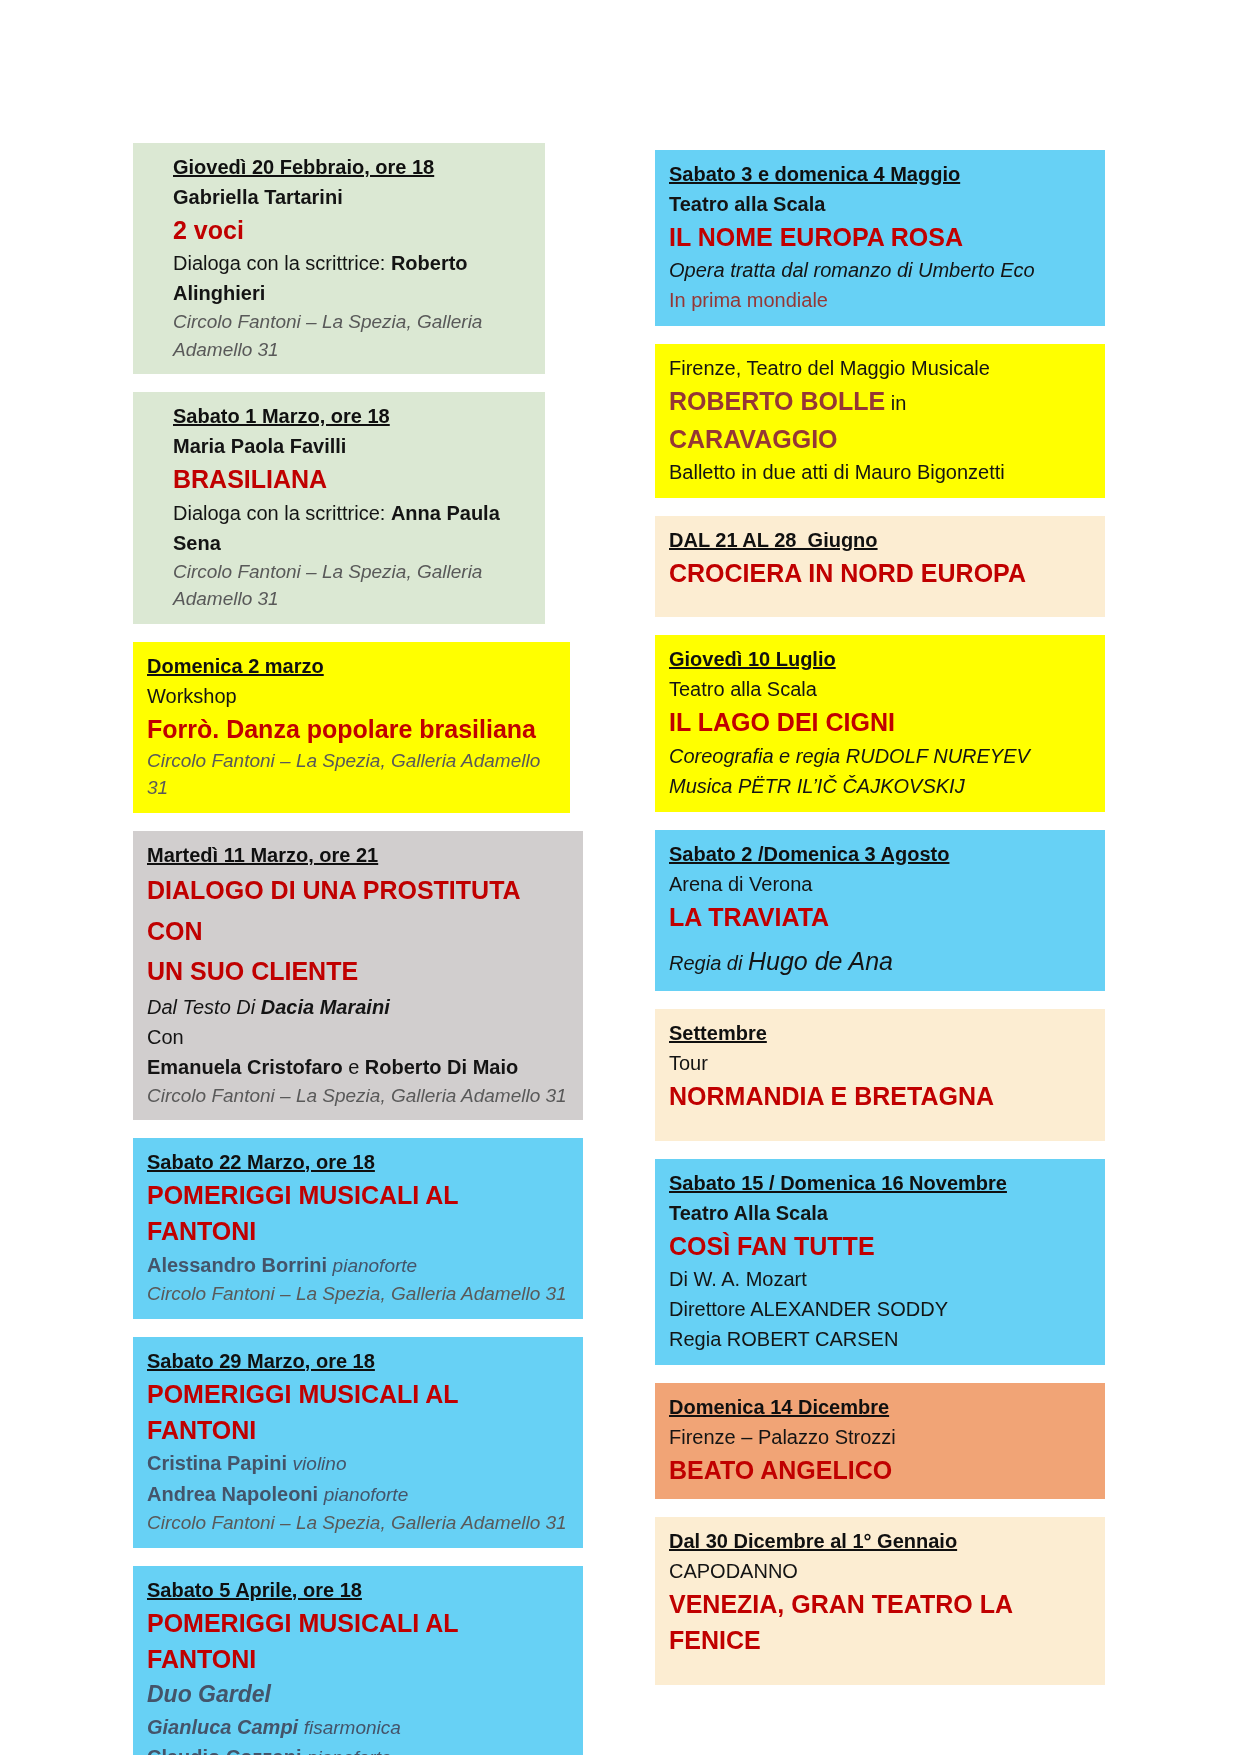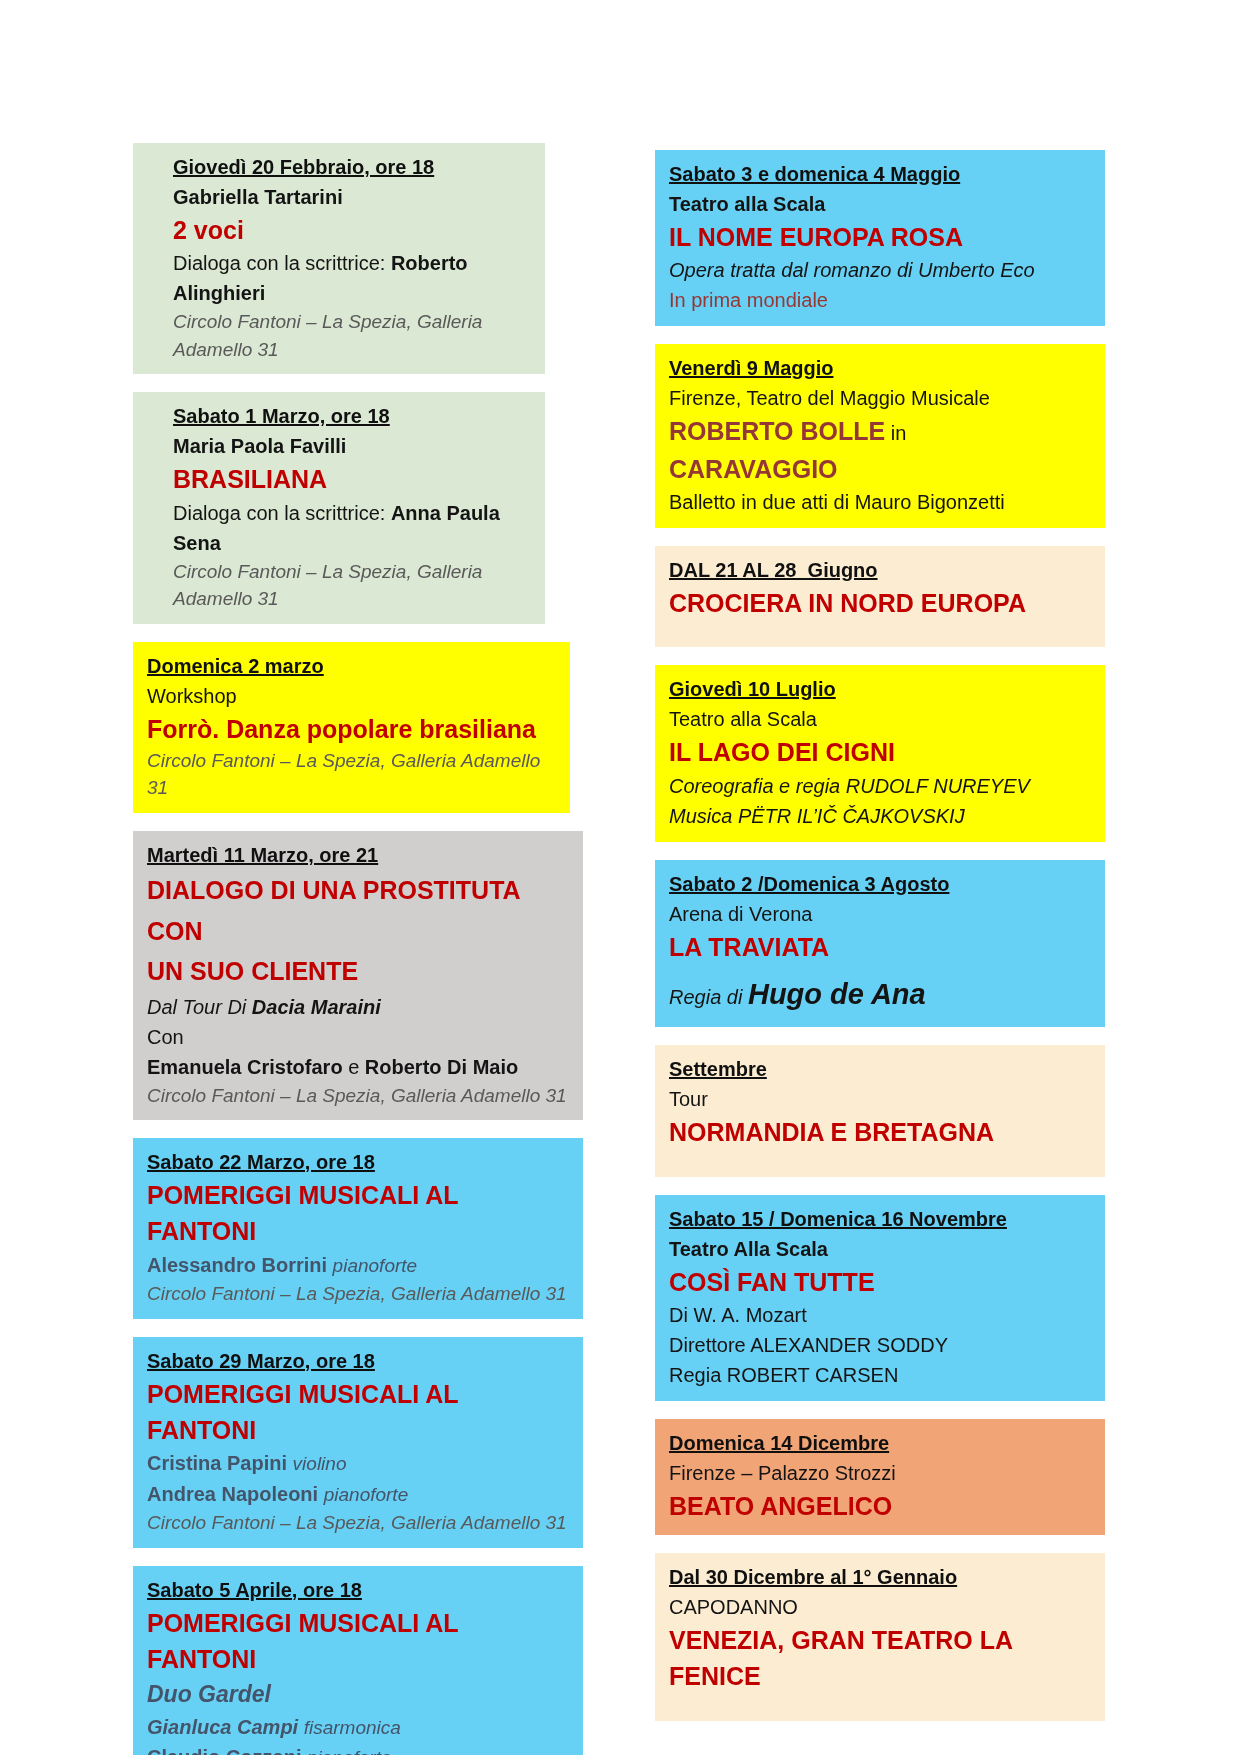--- a/index.html
+++ b/index.html
@@ -25,21 +25,21 @@
   .i     { font-style:italic; }
   .title { font-size:25px; line-height:1.45; font-weight:bold; color:var(--red); }
   .title-sm { font-size:25px; }
   .title-lh { line-height:1.62; }
   .maroon  { color:var(--maroon); }
   .venue { font-size:19px; line-height:1.45; font-style:italic; color:var(--gray_text); }
   .name  { font-size:20px; line-height:1.5; font-weight:bold; color:var(--slate); }
   .duo   { font-size:23px; }
   .instr { font-size:19px; font-style:italic; font-weight:normal; color:var(--slate); }
   .red-num { color:var(--red); font-style:italic; }
-  .big-name { font-size:29px; font-weight:bold; font-style:italic; color:#141414; }
+  .big-name { font-size:25px; font-weight:normal; font-style:italic; color:#141414; }
   .star { font-size:25px; font-weight:bold; color:var(--maroon); }
   .pad-bottom { padding-bottom:26px; }
   .space-top { margin-top:8px; }
 </style>
 </head>
 <body>
 
 <div class="page">
   <div class="columns">
 
@@ -65,21 +65,21 @@
         <div class="date">Domenica 2 marzo</div>
         <div class="row">Workshop</div>
         <div class="title">Forrò. Danza popolare brasiliana</div>
         <div class="venue">Circolo Fantoni – La Spezia, Galleria Adamello 31</div>
       </div>
 
       <div class="block bg-gray">
         <div class="date">Martedì 11 Marzo, ore 21</div>
         <div class="title title-lh">DIALOGO DI UNA PROSTITUTA CON</div>
         <div class="title title-lh">UN SUO CLIENTE</div>
-        <div class="row i"><span>Dal Tour Di </span><span class="b">Dacia Maraini</span></div>
+        <div class="row i"><span>Dal Testo Di </span><span class="b">Dacia Maraini</span></div>
         <div class="row">Con</div>
         <div class="row"><span class="b">Emanuela Cristofaro</span><span> e </span><span class="b">Roberto Di Maio</span></div>
         <div class="venue">Circolo Fantoni – La Spezia, Galleria Adamello 31</div>
       </div>
 
       <div class="block bg-blue">
         <div class="date">Sabato 22 Marzo, ore 18</div>
         <div class="title">POMERIGGI MUSICALI AL FANTONI</div>
         <div class="row"><span class="name">Alessandro Borrini</span> <span class="instr">pianoforte</span></div>
         <div class="venue">Circolo Fantoni – La Spezia, Galleria Adamello 31</div>
@@ -108,21 +108,20 @@
 
       <div class="block bg-blue">
         <div class="date">Sabato 3 e domenica 4 Maggio</div>
         <div class="row b">Teatro alla Scala</div>
         <div class="title">IL NOME EUROPA ROSA</div>
         <div class="row i">Opera tratta dal romanzo di Umberto Eco</div>
         <div class="row maroon">In prima mondiale</div>
       </div>
 
       <div class="block bg-yellow">
-        <div class="date">Venerdì 9 Maggio</div>
         <div class="row">Firenze, Teatro del Maggio Musicale</div>
         <div class="row"><span class="star">ROBERTO BOLLE</span><span> in</span></div>
         <div class="title maroon">CARAVAGGIO</div>
         <div class="row">Balletto in due atti di Mauro Bigonzetti</div>
       </div>
 
       <div class="block bg-cream pad-bottom">
         <div class="date">DAL 21 AL 28&nbsp; Giugno</div>
         <div class="title">CROCIERA IN NORD EUROPA</div>
       </div>

